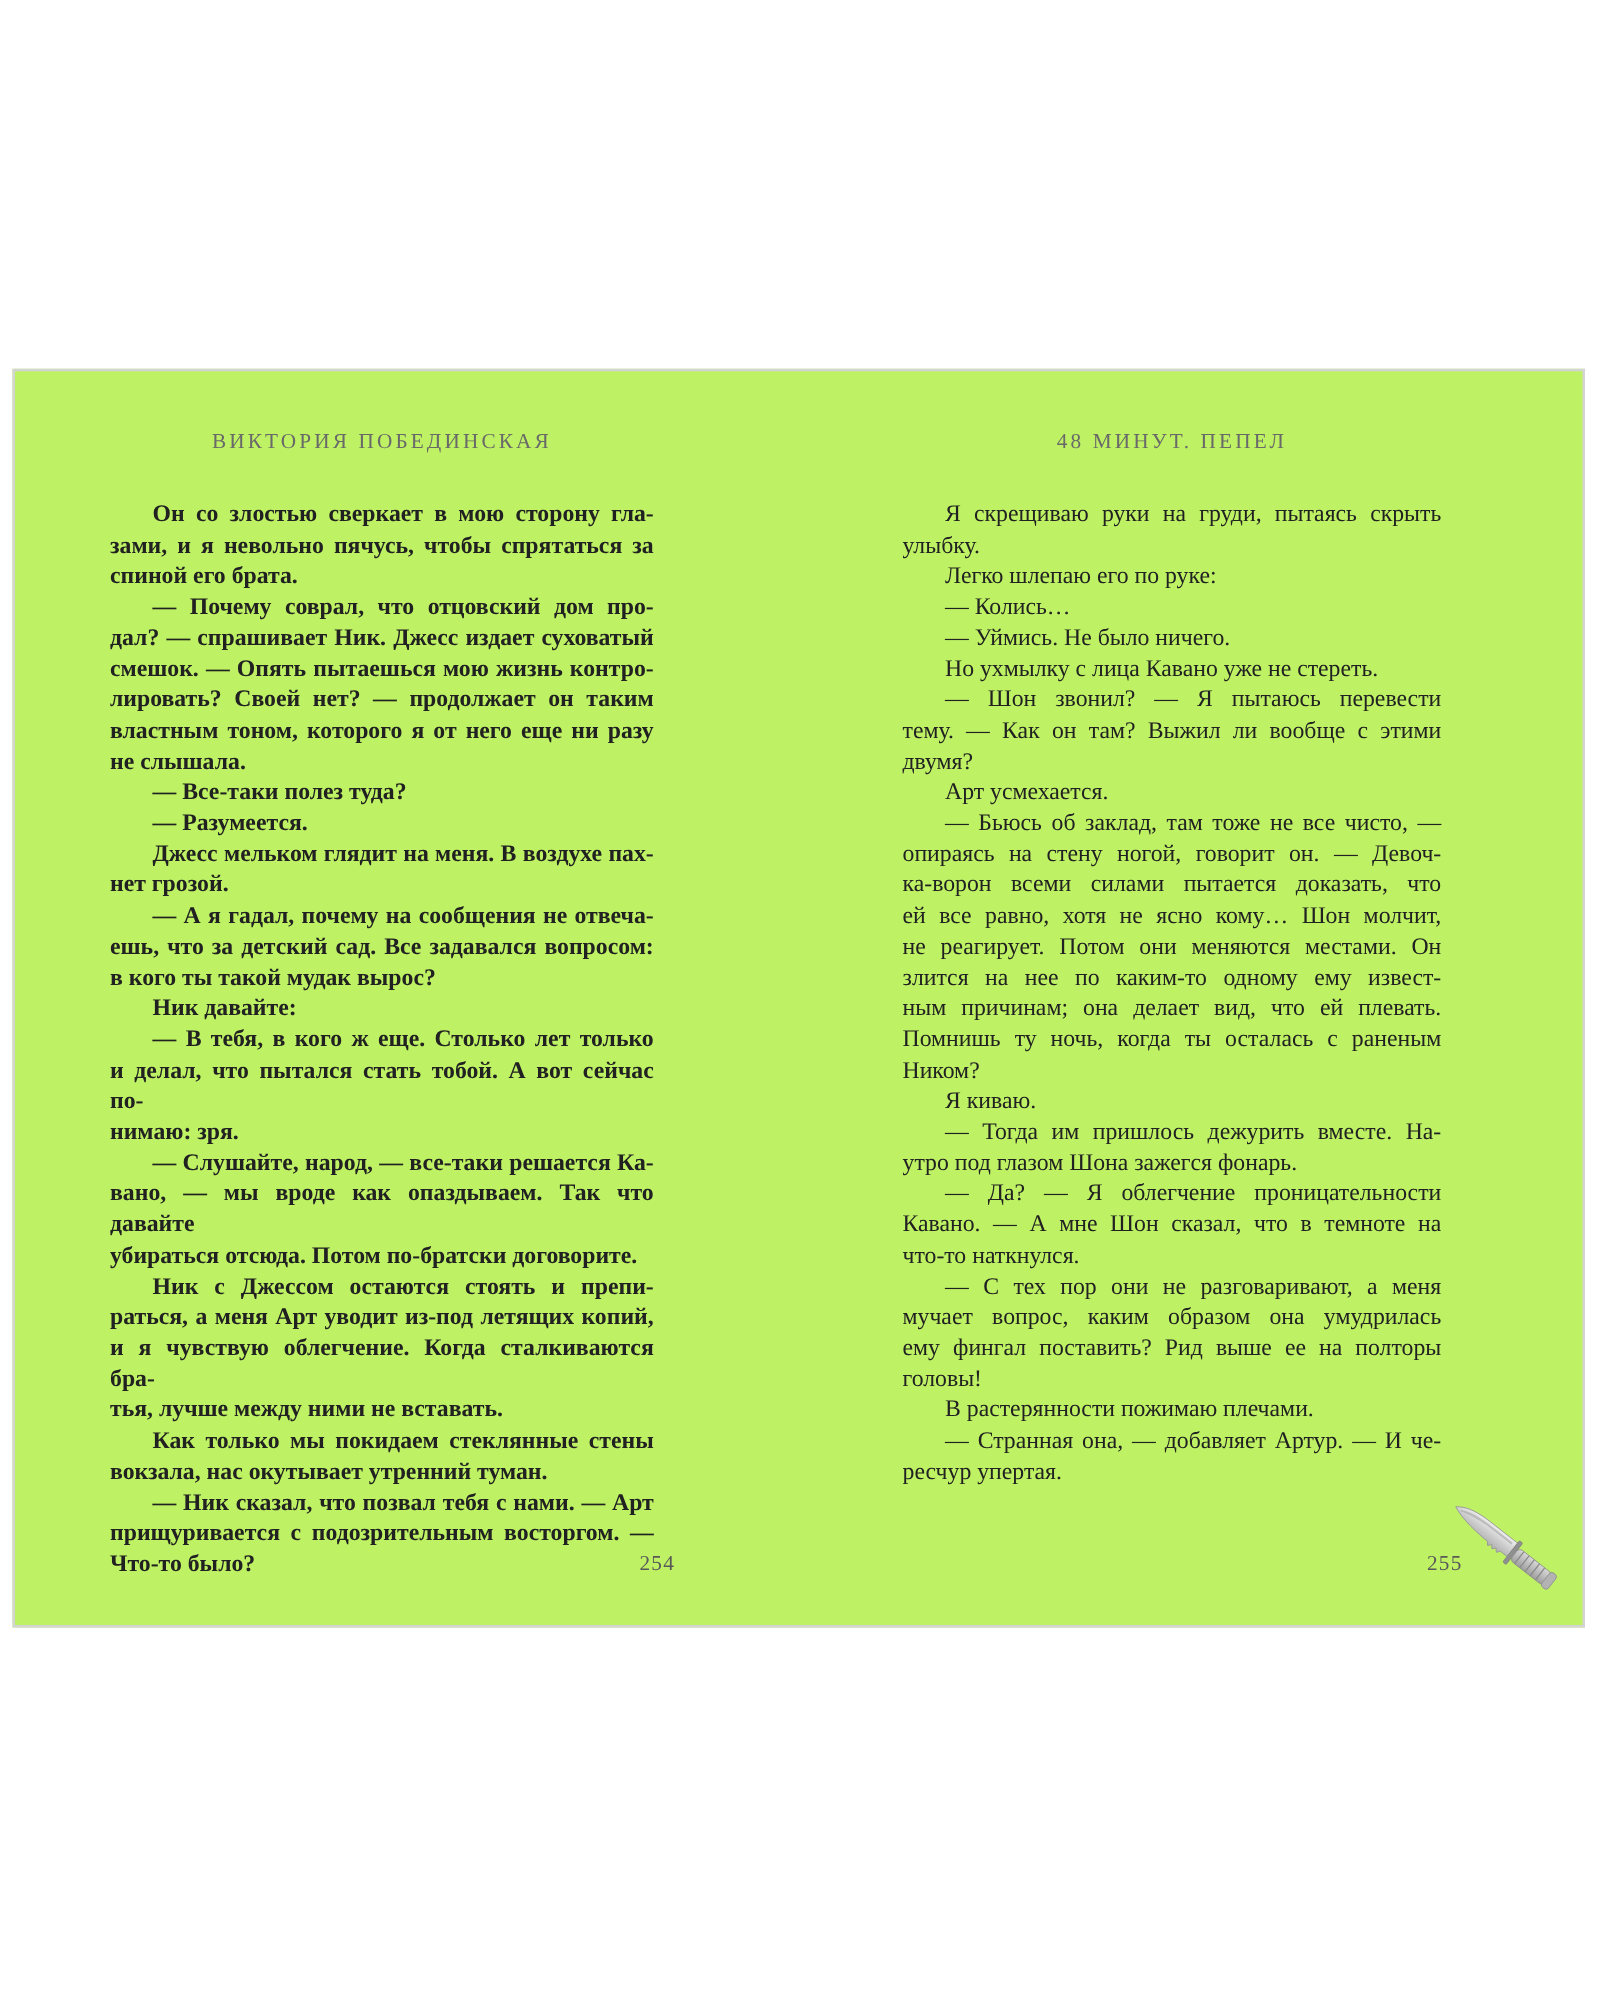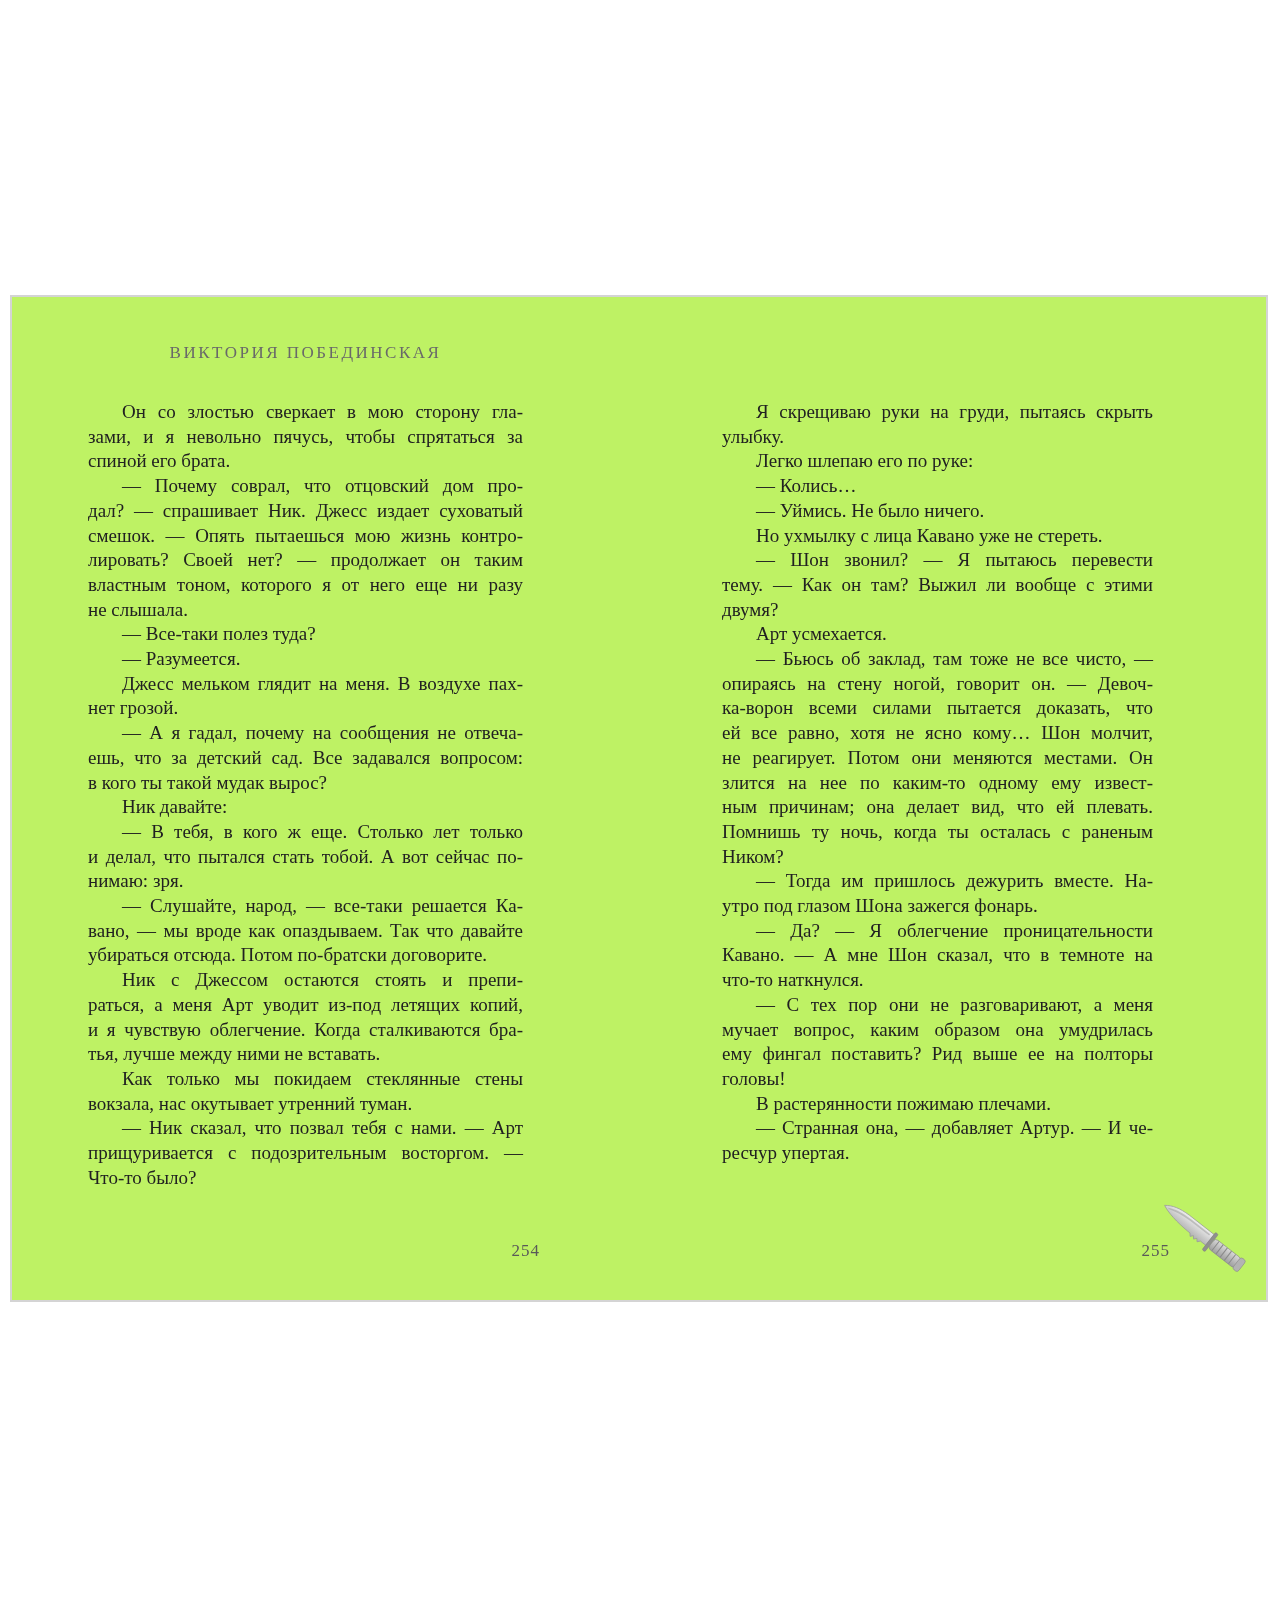--- a/index.html
+++ b/index.html
@@ -37,21 +37,21 @@
   .head-left  { left: 76px;  width: 435px; }
   .head-right { left: 710px; width: 431px; }
 
   .text-block {
     position: absolute;
     top: 103px;
     font-size: 19px;
     line-height: 24.7px;
     color: var(--ink-color, #212121);
   }
-  .tb-left  { left: 76px;  width: 435px; }
+  .tb-left  { left: 76px;  width: 435px; font-weight: bold; }
   .tb-right { left: 710px; width: 431px; }
 
   .line {
     text-align: justify;
     text-align-last: justify;
   }
   .line.end {
     text-align-last: left;
   }
   .line.indent {
@@ -112,20 +112,21 @@
       <div class="line end">тья, лучше между ними не вставать.</div>
       <div class="line indent">Как только мы покидаем стеклянные стены</div>
       <div class="line end">вокзала, нас окутывает утренний туман.</div>
       <div class="line indent">— Ник сказал, что позвал тебя с нами. — Арт</div>
       <div class="line">прищуривается с подозрительным восторгом. —</div>
       <div class="line end">Что-то было?</div>
     </div>
 
   <div class="page-number pn-left">254</div>
 
+  <div class="col-head head-right">48 МИНУТ. ПЕПЕЛ</div>
 
   <div class="text-block tb-right">
       <div class="line indent">Я скрещиваю руки на груди, пытаясь скрыть</div>
       <div class="line end">улыбку.</div>
       <div class="line indent end">Легко шлепаю его по руке:</div>
       <div class="line indent end">— Колись…</div>
       <div class="line indent end">— Уймись. Не было ничего.</div>
       <div class="line indent end">Но ухмылку с лица Кавано уже не стереть.</div>
       <div class="line indent">— Шон звонил? — Я пытаюсь перевести</div>
       <div class="line">тему. — Как он там? Выжил ли вообще с этими</div>
@@ -133,20 +134,21 @@
       <div class="line indent end">Арт усмехается.</div>
       <div class="line indent">— Бьюсь об заклад, там тоже не все чисто, —</div>
       <div class="line">опираясь на стену ногой, говорит он. — Девоч-</div>
       <div class="line">ка-ворон всеми силами пытается доказать, что</div>
       <div class="line">ей все равно, хотя не ясно кому… Шон молчит,</div>
       <div class="line">не реагирует. Потом они меняются местами. Он</div>
       <div class="line">злится на нее по каким-то одному ему извест-</div>
       <div class="line">ным причинам; она делает вид, что ей плевать.</div>
       <div class="line">Помнишь ту ночь, когда ты осталась с раненым</div>
       <div class="line end">Ником?</div>
+      <div class="line indent end">Я киваю.</div>
       <div class="line indent">— Тогда им пришлось дежурить вместе. На-</div>
       <div class="line end">утро под глазом Шона зажегся фонарь.</div>
       <div class="line indent">— Да? — Я облегчение проницательности</div>
       <div class="line">Кавано. — А мне Шон сказал, что в темноте на</div>
       <div class="line end">что-то наткнулся.</div>
       <div class="line indent">— С тех пор они не разговаривают, а меня</div>
       <div class="line">мучает вопрос, каким образом она умудрилась</div>
       <div class="line">ему фингал поставить? Рид выше ее на полторы</div>
       <div class="line end">головы!</div>
       <div class="line indent end">В растерянности пожимаю плечами.</div>

